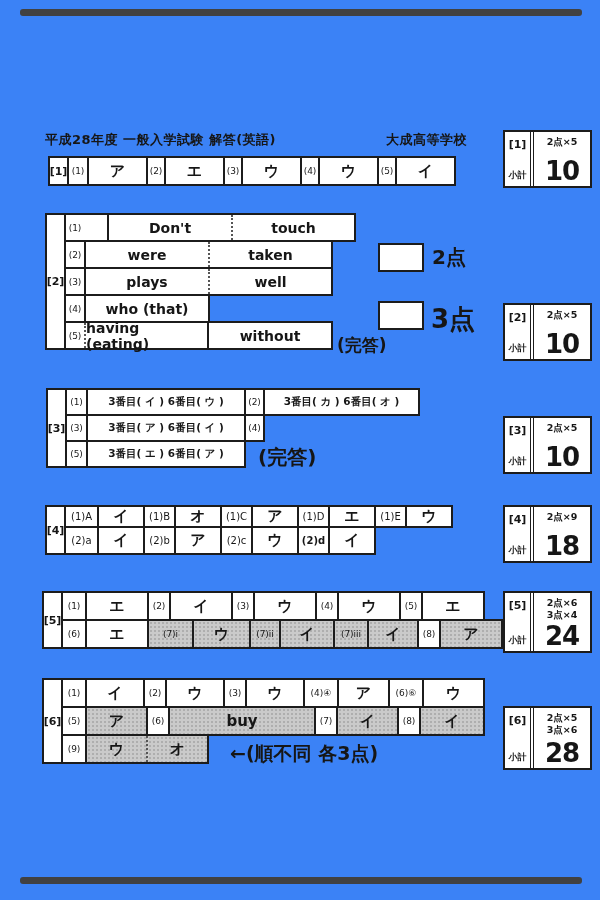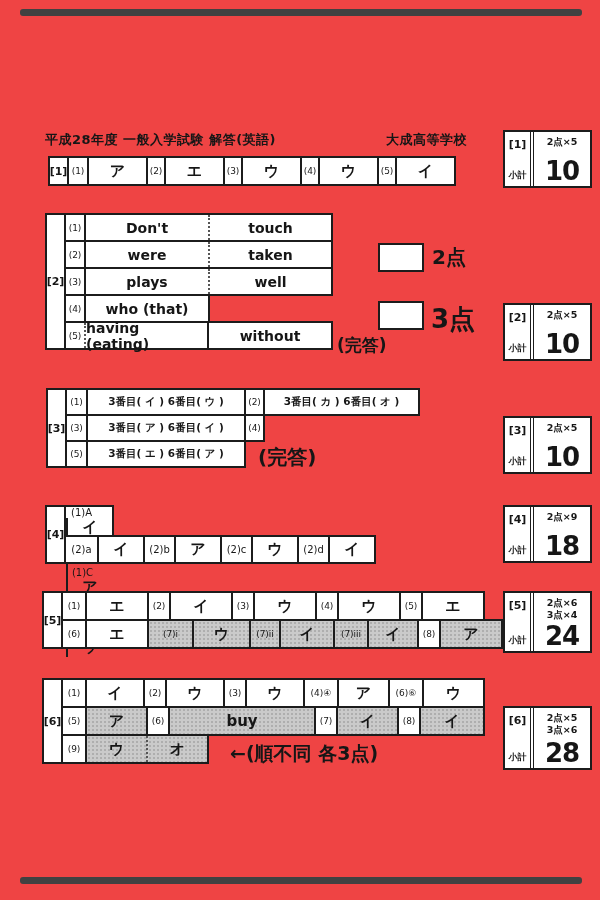--- a/index.html
+++ b/index.html
@@ -1,18 +1,18 @@
 <!DOCTYPE html>
 <html><head>
 <meta charset="utf-8">
 <style>
   *{box-sizing:border-box;margin:0;padding:0;}
   html,body{width:600px;height:900px;}
   body{position:relative;background:#ffffff;font-family:"DejaVu Sans","Liberation Sans",sans-serif;color:#161616;overflow:hidden;}
-  .paper{position:absolute;inset:0;background:#ef4444;}
+  .paper{position:absolute;inset:0;background:#3b82f6;}
   .scanbar{position:absolute;left:20px;width:562px;height:7px;background:#414141;border-radius:3px;}
   .hdr{position:absolute;font-size:13px;font-weight:700;white-space:nowrap;letter-spacing:.5px;}
   .sec{position:absolute;display:flex;align-items:stretch;}
   .bracket{width:21px;flex:none;border:2px solid #1c1c1c;background:#fff;display:flex;align-items:center;justify-content:center;font-size:11px;font-weight:700;}
   .rowstack{display:flex;flex-direction:column;align-items:flex-start;margin-left:-2px;}
   .srow{display:flex;align-items:stretch;border:2px solid #1c1c1c;background:#fff;}
   .srow + .srow{margin-top:-2px;}
   .c{display:flex;align-items:center;justify-content:center;border-left:2px solid #1c1c1c;flex:none;}
   .c:first-child{border-left:none;}
   .lbl{font-size:9px;}
@@ -59,21 +59,21 @@
         <div class="c ans" style="width:59px;">イ</div>
       </div>
     </div>
   </div>
 
   <div class="sec" style="left:45px;top:213px;">
     <div class="bracket">[2]</div>
     <div class="rowstack">
       <div class="srow" style="height:29px;">
         <div class="c lbl" style="width:18px;">(1)</div>
-        <div class="c word" style="width:124px;">Don't</div>
+        <div class="c word" style="width:124px;margin-left:23px;">Don't</div>
         <div class="c word dl" style="width:123px;">touch</div>
       </div>
       <div class="srow" style="height:29px;">
         <div class="c lbl" style="width:18px;">(2)</div>
         <div class="c word" style="width:124px;">were</div>
         <div class="c word dl" style="width:123px;">taken</div>
       </div>
       <div class="srow" style="height:29px;">
         <div class="c lbl" style="width:18px;">(3)</div>
         <div class="c word" style="width:124px;">plays</div>
@@ -115,40 +115,40 @@
         <div class="c lbl" style="width:19px;">(5)</div>
         <div class="c seq" style="width:158px;">3番目( エ ) 6番目( ア )</div>
       </div>
     </div>
   </div>
   <div class="note" style="left:258px;top:444px;font-size:20px;">(完答)</div>
 
   <div class="sec" style="left:45px;top:505px;">
     <div class="bracket">[4]</div>
     <div class="rowstack">
-      <div class="srow" style="height:32px;flex-direction:column;">
+      <div class="srow" style="height:23px;">
         <div class="c lbl4" style="width:31px;">(1)A</div>
         <div class="c ans" style="width:46px;">イ</div>
         <div class="c lbl4" style="width:31px;">(1)B</div>
         <div class="c ans" style="width:46px;">オ</div>
         <div class="c lbl4" style="width:31px;">(1)C</div>
         <div class="c ans" style="width:46px;">ア</div>
         <div class="c lbl4" style="width:31px;">(1)D</div>
         <div class="c ans" style="width:46px;">エ</div>
         <div class="c lbl4" style="width:31px;">(1)E</div>
         <div class="c ans" style="width:46px;">ウ</div>
       </div>
       <div class="srow" style="height:29px;">
         <div class="c lbl4" style="width:31px;">(2)a</div>
         <div class="c ans" style="width:46px;">イ</div>
         <div class="c lbl4" style="width:31px;">(2)b</div>
         <div class="c ans" style="width:46px;">ア</div>
         <div class="c lbl4" style="width:31px;">(2)c</div>
         <div class="c ans" style="width:46px;">ウ</div>
-        <div class="c lbl4" style="width:31px;">(2)d</div>
+        <div class="c lbl4" style="width:31px;font-weight:bold;">(2)d</div>
         <div class="c ans" style="width:46px;">イ</div>
       </div>
     </div>
   </div>
 
   <div class="sec" style="left:42px;top:591px;">
     <div class="bracket">[5]</div>
     <div class="rowstack">
       <div class="srow" style="height:30px;">
         <div class="c lbl" style="width:22px;">(1)</div>

